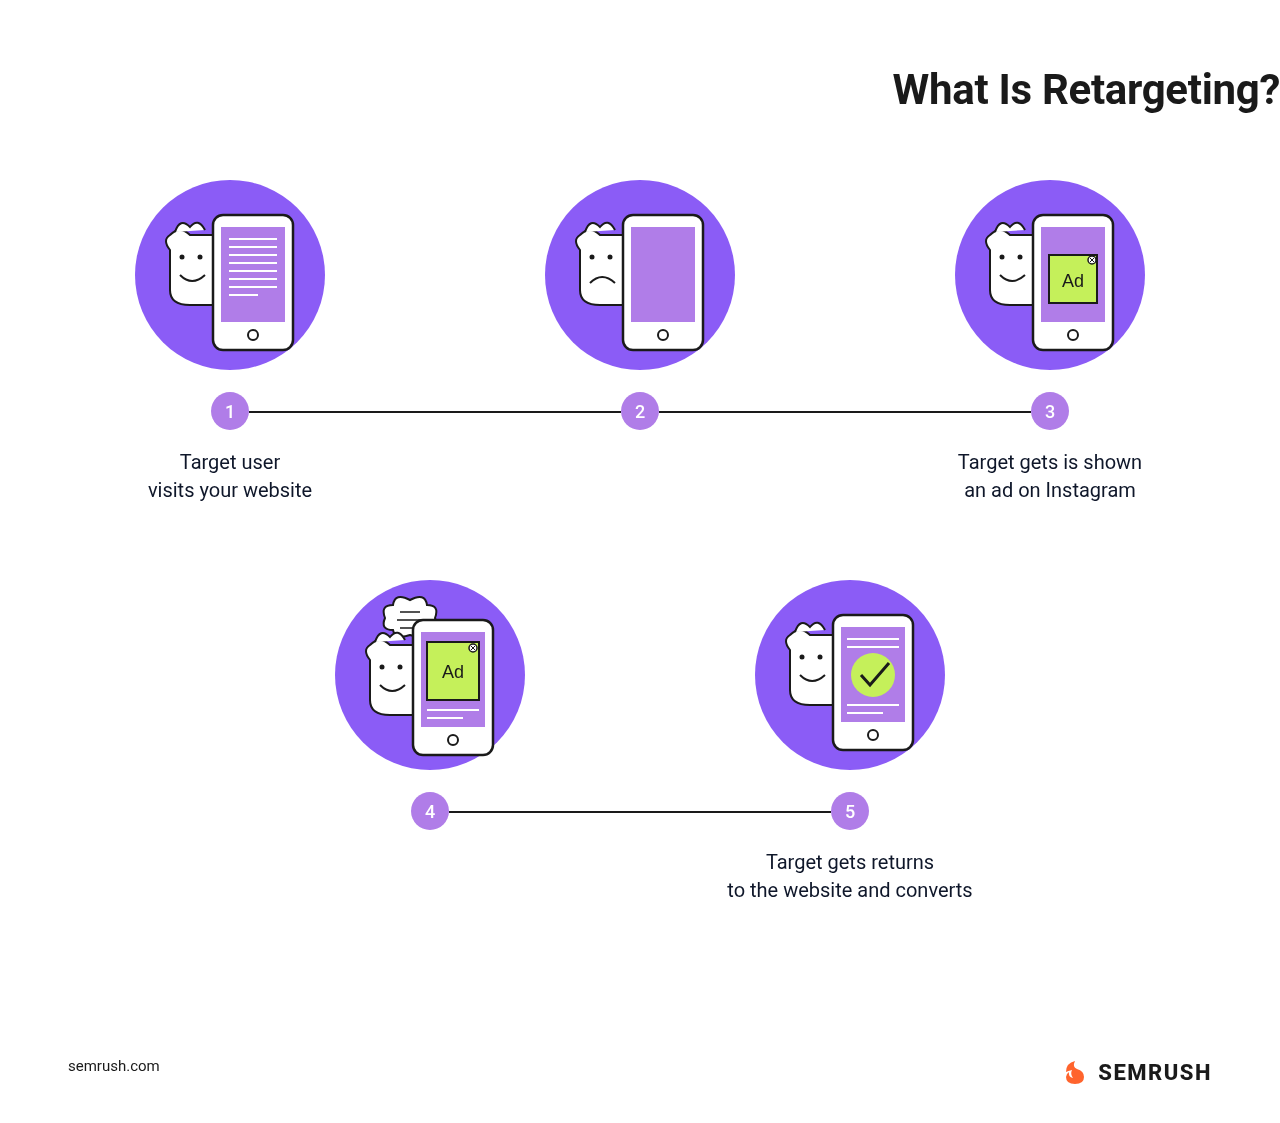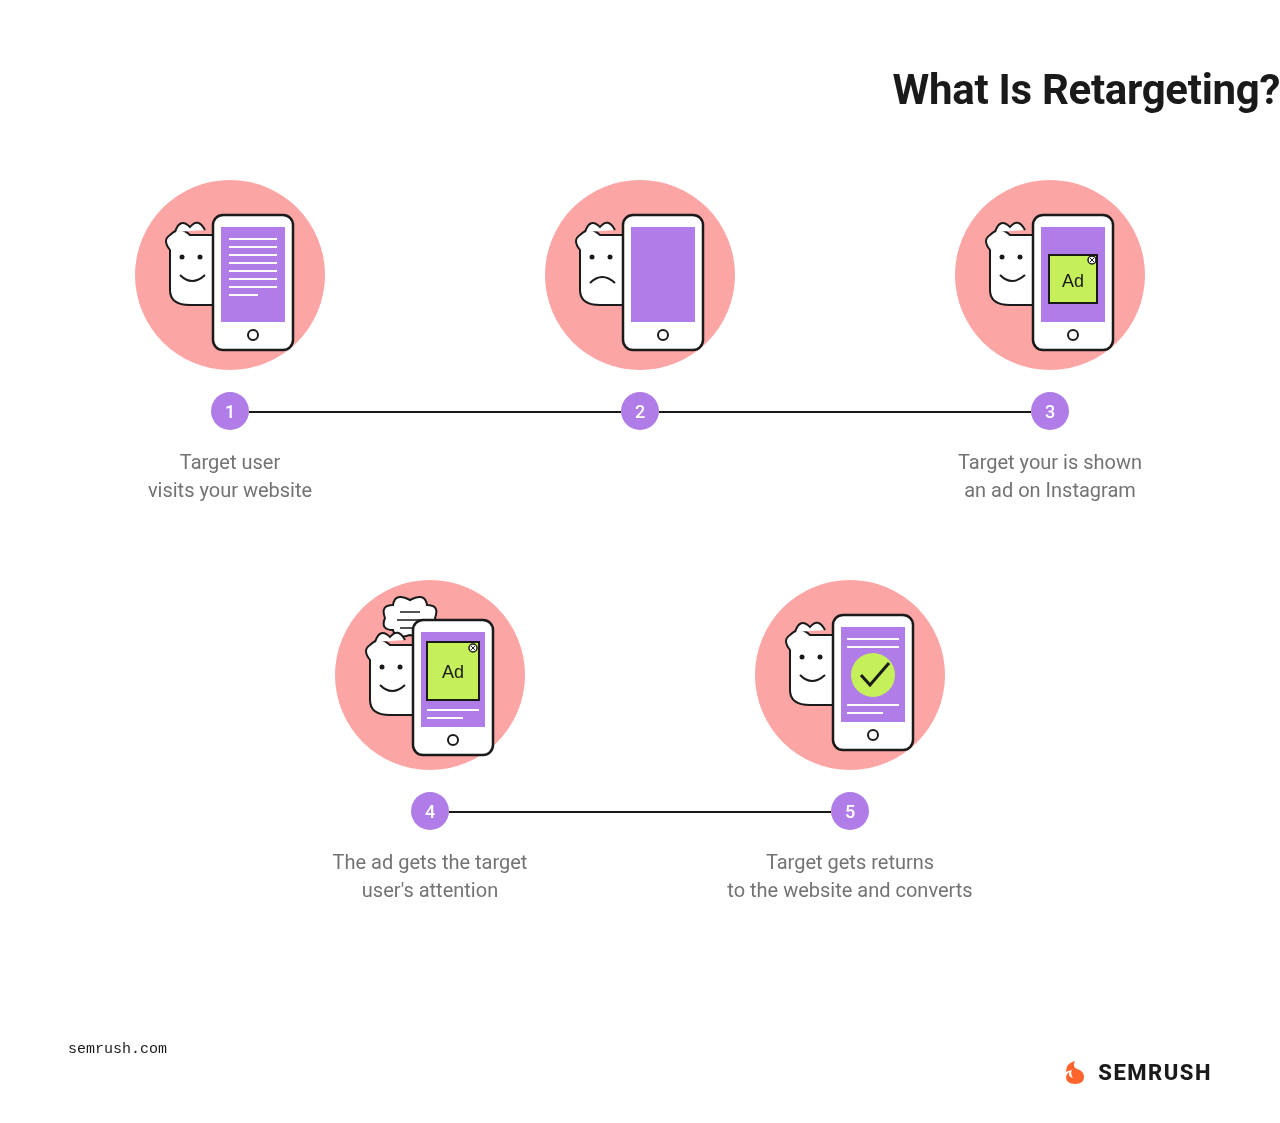--- a/index.html
+++ b/index.html
@@ -21,55 +21,54 @@
     letter-spacing: -0.3px;
   }
   .step {
     position: absolute;
     width: 260px;
     text-align: center;
   }
   .circle-bg {
     width: 190px; height: 190px;
     border-radius: 50%;
-    background: #fca5a5;
+    background: #8b5cf6;
     margin: 0 auto;
     position: relative;
   }
   .badge {
     width: 38px; height: 38px;
     border-radius: 50%;
     background: #b07de8;
     color: #fff;
     display: flex;
     align-items: center;
     justify-content: center;
     font-size: 18px;
     font-weight: 500;
     margin: 22px auto 0 auto;
   }
   .caption {
     margin-top: 18px;
     font-size: 20px;
     line-height: 1.4;
-    color: #737373;
+    color: #0f172a;
     white-space: pre-line;
   }
   .connector {
     position: absolute;
     height: 2px;
     background: #1a1a1a;
   }
   .footer-url {
     position: absolute;
-    bottom: 65px;
+    bottom: 48px;
     left: 68px;
     font-size: 15px;
     color: #1a1a1a;
-    font-family: Liberation Mono, monospace;
   }
   .footer-brand {
     position: absolute;
     bottom: 38px;
     right: 68px;
     font-size: 22px;
     font-weight: 800;
     letter-spacing: 1.5px;
     color: #1a1a1a;
     display: flex;
@@ -160,21 +159,21 @@
 
         <rect x="16" y="40" width="48" height="48" fill="#c5f05a" stroke="#1a1a1a" stroke-width="2"></rect>
         <circle cx="59" cy="45" r="4" fill="#fff" stroke="#1a1a1a" stroke-width="1.5"></circle>
         <line x1="57" y1="43" x2="61" y2="47" stroke="#1a1a1a" stroke-width="1"></line>
         <line x1="61" y1="43" x2="57" y2="47" stroke="#1a1a1a" stroke-width="1"></line>
         <text x="40" y="72" text-anchor="middle" font-size="18" font-family="Arial" fill="#1a1a1a">Ad</text>
       </g>
     </svg>
   </div>
   <div class="badge">3</div>
-  <div class="caption">Target your is shown
+  <div class="caption">Target gets is shown
 an ad on Instagram</div>
 </div>
 
 <div class="step" style="left:300px; top:580px;">
   <div class="circle-bg">
     <svg width="190" height="190" viewBox="0 0 190 190">
 
       <g transform="translate(50,20)">
         <path d="M0 18 Q-5 5 8 5 Q10 -8 25 0 Q40 -8 42 5 Q55 5 50 18 Q55 30 42 30 Q40 40 25 35 Q10 40 8 30 Q-5 30 0 18 Z" fill="#fff" stroke="#1a1a1a" stroke-width="2"></path>
         <line x1="15" y1="12" x2="35" y2="12" stroke="#1a1a1a" stroke-width="1.5"></line>
@@ -196,22 +195,20 @@
         <circle cx="60" cy="28" r="4" fill="#fff" stroke="#1a1a1a" stroke-width="1.5"></circle>
         <line x1="58" y1="26" x2="62" y2="30" stroke="#1a1a1a" stroke-width="1"></line>
         <line x1="62" y1="26" x2="58" y2="30" stroke="#1a1a1a" stroke-width="1"></line>
         <text x="40" y="58" text-anchor="middle" font-size="18" font-family="Arial" fill="#1a1a1a">Ad</text>
         <line x1="14" y1="90" x2="66" y2="90" stroke="#fff" stroke-width="2"></line>
         <line x1="14" y1="98" x2="50" y2="98" stroke="#fff" stroke-width="2"></line>
       </g>
     </svg>
   </div>
   <div class="badge">4</div>
-  <div class="caption">The ad gets the target
-user's attention</div>
 </div>
 
 <div class="step" style="left:720px; top:580px;">
   <div class="circle-bg">
     <svg width="190" height="190" viewBox="0 0 190 190">
       <g transform="translate(35,55)">
         <path d="M20 0 Q10 -10 0 0 Q-8 5 0 15 L0 55 Q0 70 20 70 L45 70 L45 0 Z" fill="#fff" stroke="#1a1a1a" stroke-width="2"></path>
         <path d="M5 -3 Q10 -18 20 -8 Q28 -18 35 -5" fill="#fff" stroke="#1a1a1a" stroke-width="2"></path>
         <circle cx="12" cy="22" r="2.5" fill="#1a1a1a"></circle>
         <circle cx="30" cy="22" r="2.5" fill="#1a1a1a"></circle>

